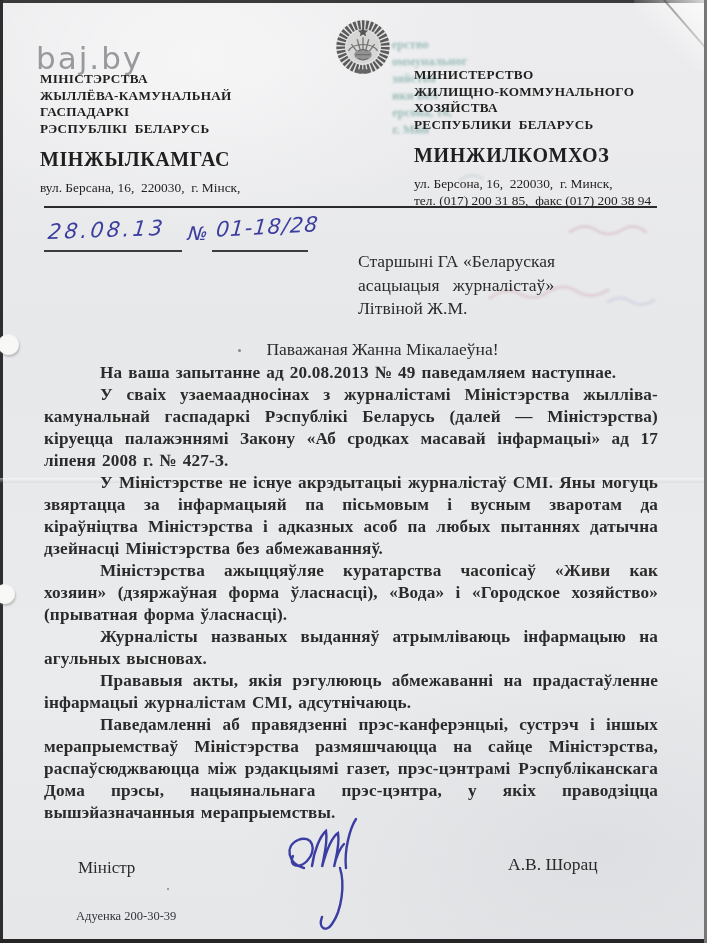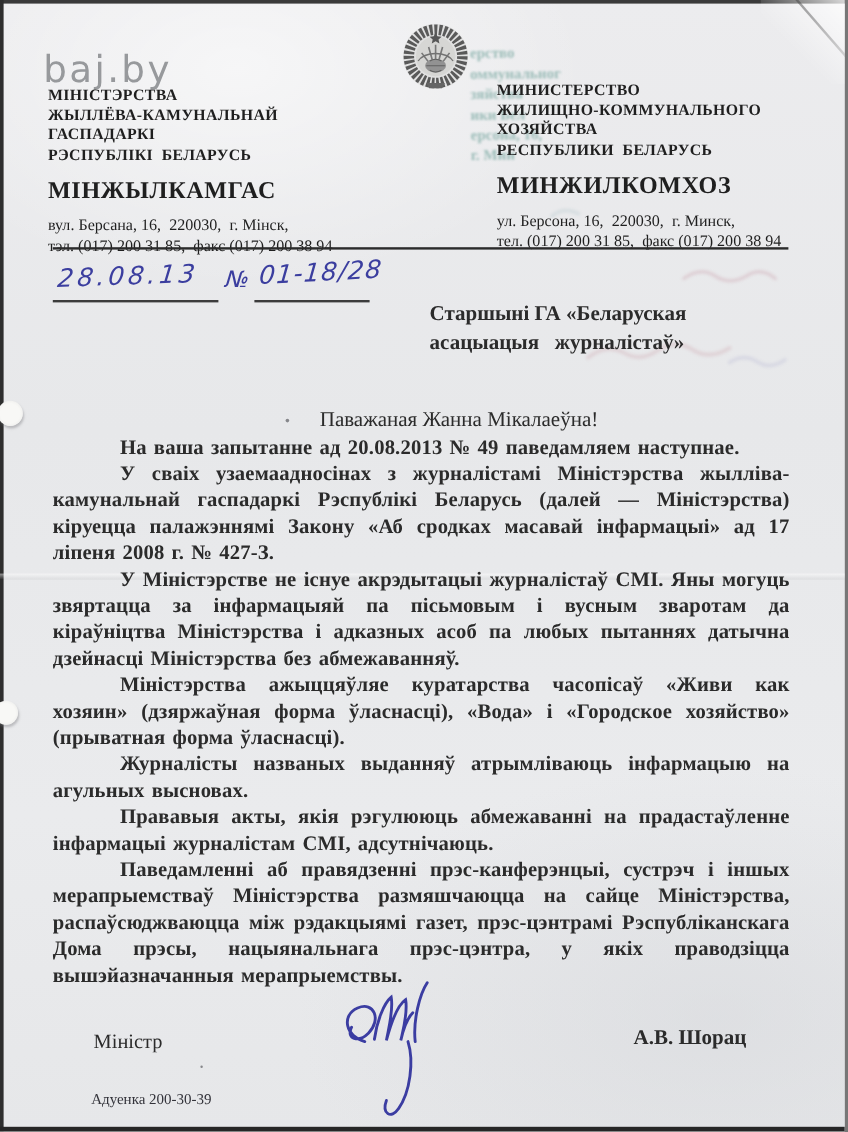--- a/index.html
+++ b/index.html
@@ -41,30 +41,30 @@
   .hand{font-family:"DejaVu Sans",sans-serif;font-style:italic;color:#3b3e9f;}
   .ref-date{position:absolute;left:48px;top:218px;font-size:21px;letter-spacing:3px;
     transform:rotate(-2deg) skewX(-8deg);}
   .ref-no-sign{position:absolute;left:188px;top:222px;font-size:19px;
     transform:skewX(-6deg);}
   .ref-number{position:absolute;left:216px;top:215px;font-size:21px;letter-spacing:1px;
     transform:rotate(-3deg) skewX(-8deg);}
   .u1{position:absolute;left:44px;top:250px;width:138px;height:2px;background:#3c3c3c;}
   .u2{position:absolute;left:212px;top:250px;width:96px;height:2px;background:#3c3c3c;}
 
-  .addressee{position:absolute;left:358px;top:250px;font-size:17.5px;line-height:23.5px;font-weight:bold;}
+  .addressee{position:absolute;left:358px;top:250px;font-size:17.5px;line-height:23.5px;}
   .salutation{position:absolute;left:110px;top:339px;width:545px;text-align:center;
     font-size:17.5px;}
 
   .body-text{position:absolute;left:44px;top:362px;width:614px;font-size:17.2px;
     line-height:22px;text-align:justify;}
   .body-text p{margin:0;text-indent:56px;word-spacing:1.5px;letter-spacing:.15px;font-weight:bold;}
 
   .sig-title{position:absolute;left:78px;top:858px;font-size:17px;}
-  .sig-name{position:absolute;left:528px;top:854px;font-size:17.5px;font-weight:bold;}
+  .sig-name{position:absolute;left:508px;top:854px;font-size:17.5px;}
   .signature{position:absolute;left:276px;top:816px;width:100px;height:124px;}
   .executor{position:absolute;left:76px;top:909px;font-size:12.5px;color:#33333a;}
 
   .ghost-stamp{position:absolute;left:392px;top:36px;width:150px;
     font-family:"Liberation Serif",serif;font-weight:bold;font-size:12.5px;line-height:17px;
     color:rgba(88,148,138,.55);filter:blur(1px);transform:rotate(-.5deg);}
   .ghost-ink{position:absolute;left:430px;top:120px;width:277px;height:240px;opacity:.5;}
   .hole{position:absolute;border-radius:50%;background:radial-gradient(circle,#f8f8f6 55%,#eeeeec 80%,rgba(238,238,236,0));
     box-shadow:1px 2px 2px rgba(120,120,125,.4);}
   .hole1{left:-2px;top:334px;width:21px;height:21px;}
@@ -126,21 +126,20 @@
   <div class="hdr hdr-left">
     <div class="org">
       <div class="pre">МІНІСТЭРСТВА</div>
       <div class="pre">ЖЫЛЛЁВА-КАМУНАЛЬНАЙ</div>
       <div class="pre">ГАСПАДАРКІ</div>
       <div class="pre">РЭСПУБЛІКІ  БЕЛАРУСЬ</div>
     </div>
     <div class="abbr pre">МІНЖЫЛКАМГАС</div>
     <div class="addr">
       <div class="pre">вул. Берсана, 16,  220030,  г. Мінск,</div>
-      <div class="pre">тэл. (017) 200 31 85,  факс (017) 200 38 94</div>
     </div>
   </div>
 
   <div class="hdr hdr-right">
     <div class="org">
       <div class="pre">МИНИСТЕРСТВО</div>
       <div class="pre">ЖИЛИЩНО-КОММУНАЛЬНОГО</div>
       <div class="pre">ХОЗЯЙСТВА</div>
       <div class="pre">РЕСПУБЛИКИ  БЕЛАРУСЬ</div>
     </div>
@@ -155,20 +154,21 @@
 
   <div class="hand ref-date">28.08.13</div>
   <div class="hand ref-no-sign">№</div>
   <div class="hand ref-number">01-18/28</div>
   <div class="u1"></div>
   <div class="u2"></div>
 
   <div class="addressee">
     <div class="pre">Старшыні ГА «Беларуская</div>
     <div class="pre">асацыацыя   журналістаў»</div>
+    <div class="pre">Літвіной Ж.М.</div>
   </div>
 
   <div class="salutation">Паважаная Жанна Мікалаеўна!</div>
 
   <div class="body-text">
     <p>На ваша запытанне ад 20.08.2013 № 49 паведамляем наступнае.</p>
     <p>У сваіх узаемаадносінах з журналістамі Міністэрства жылліва-камунальнай гаспадаркі Рэспублікі Беларусь (далей — Міністэрства) кіруецца палажэннямі Закону  «Аб сродках масавай інфармацыі» ад 17 ліпеня 2008 г. № 427-З.</p>
     <p>У Міністэрстве не існуе акрэдытацыі журналістаў СМІ. Яны могуць звяртацца за інфармацыяй па пісьмовым і вусным зваротам да кіраўніцтва Міністэрства і адказных асоб па любых пытаннях датычна дзейнасці Міністэрства без абмежаванняў.</p>
     <p>Міністэрства ажыццяўляе куратарства часопісаў «Живи как хозяин» (дзяржаўная форма ўласнасці), «Вода» і «Городское хозяйство» (прыватная форма ўласнасці).</p>
     <p>Журналісты названых выданняў атрымліваюць інфармацыю на агульных высновах.</p>

